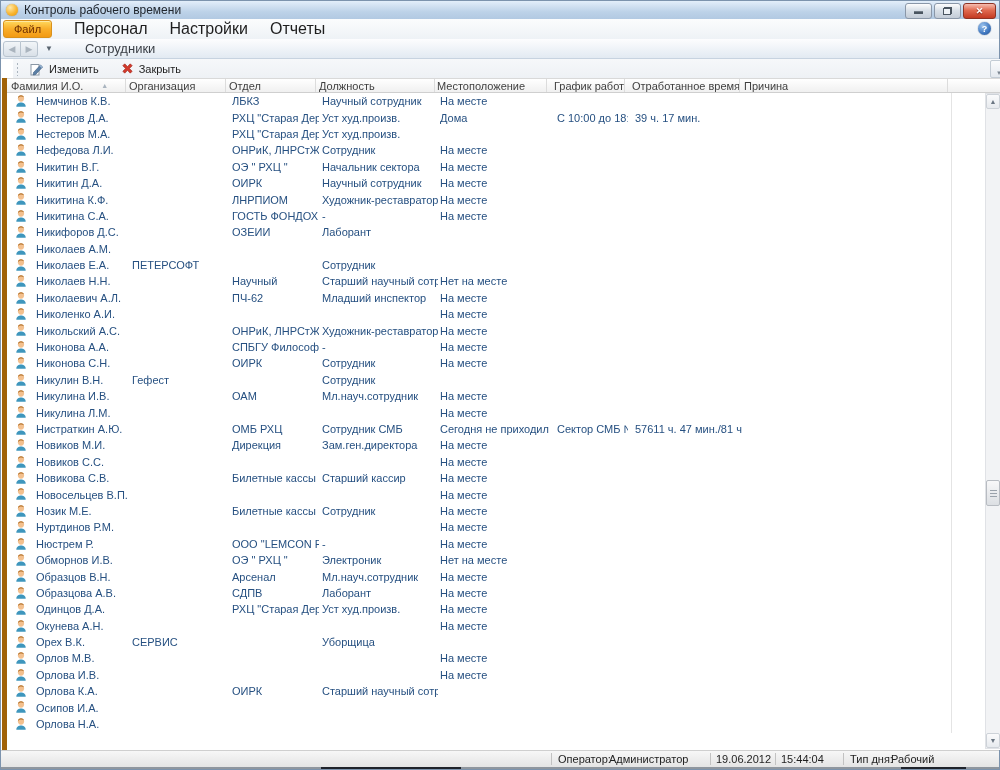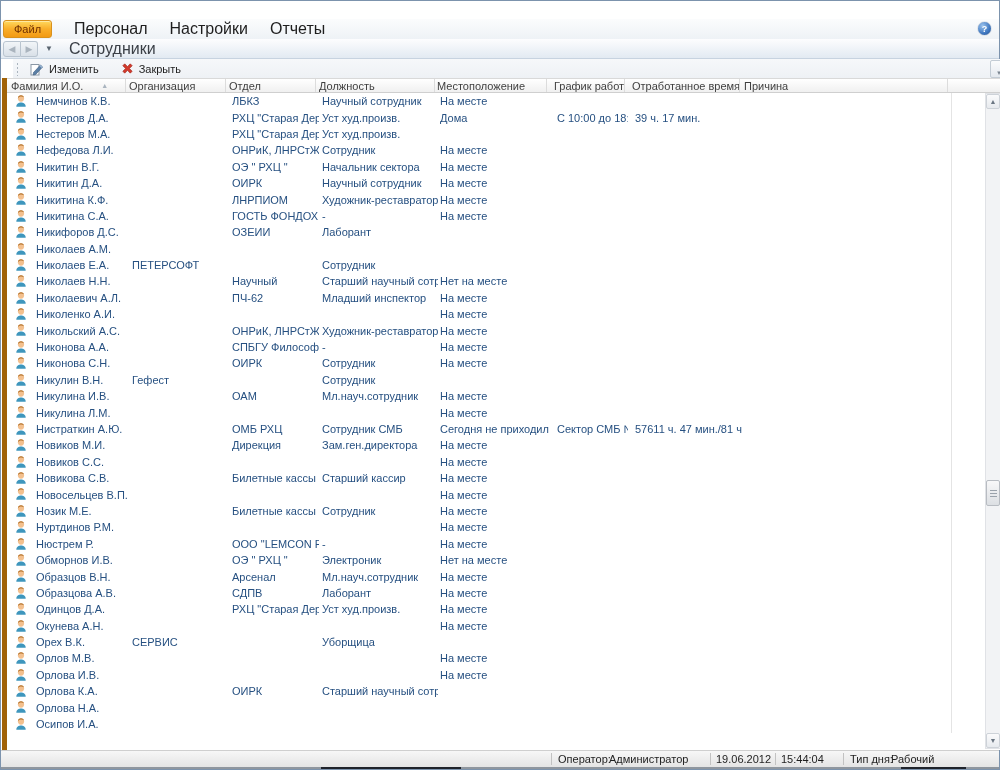--- a/index.html
+++ b/index.html
@@ -37,21 +37,21 @@
     display:flex;align-items:center;justify-content:center;box-shadow:0 0 1px #1d3f70;}
 
   
   .navstrip{position:absolute;left:0;top:38px;width:100%;height:19px;
     background:linear-gradient(#fdfdfe,#e2eaf2);border-bottom:1px solid #c7d3e0;display:flex;align-items:center;}
   .navbtn{width:16px;height:14px;margin-top:1px;border:1px solid #b9c4cf;display:flex;align-items:center;justify-content:center;
     background:linear-gradient(#f2f5f8,#d9e0e8);color:#aab4be;font-size:9px;}
   .navbtn.back{margin-left:2px;border-radius:3px 0 0 3px;}
   .navbtn.fwd{border-left:none;border-radius:0 3px 3px 0;}
   .nav-caret{margin-left:7px;font-size:8px;color:#5a6570;}
-  .tab-title{margin-left:16px;font-size:16px;color:#3a3f46;}
+  .tab-title{margin-left:32px;font-size:13px;color:#3a3f46;}
 
   
   .toolbar{position:absolute;left:12px;top:58px;width:100%;height:19px;
     background:linear-gradient(#f6f8fa,#eef1f5);border-bottom:1px solid #dbe1e8;display:flex;align-items:center;}
   .grip{width:3px;height:14px;margin-left:3px;
     background-image:radial-gradient(circle,#aab4be 35%,transparent 40%);background-size:3px 4px;}
   .tool-item{display:flex;align-items:center;gap:5px;margin-left:7px;padding:1px 4px;font-size:11px;color:#1e1e1e;}
   .tool-item svg{display:block;}
   .overflow-btn{position:absolute;right:3px;top:1px;width:16px;height:16px;border:1px solid #c3ccd5;border-radius:2px;
     background:linear-gradient(#fbfcfd,#e4e9ef);color:#7b8691;font-size:7px;display:flex;align-items:flex-end;justify-content:center;}
@@ -104,20 +104,34 @@
 
   
   .bottom-strip{position:absolute;left:0;top:766px;width:100%;height:2px;background:#8f969e;}
   .bottom-strip .seg{position:absolute;top:0;height:2px;background:#1f232b;}
 </style>
 </head>
 <body>
 
 <div id="window">
 
+  <div class="titlebar">
+    <div class="app-icon"></div>
+    <div class="title-text">Контроль рабочего времени</div>
+    <div class="winbtns">
+      <div class="wbtn min">▬</div>
+      <div class="wbtn max">
+        <span class="restore-glyph">
+            <span></span>
+            <span></span>
+          </span>
+      </div>
+      <div class="wbtn close">✕</div>
+    </div>
+  </div>
 
   <div class="menubar">
     <div class="file-btn">Файл</div>
     <div class="menu-item">Персонал</div>
     <div class="menu-item">Настройки</div>
     <div class="menu-item">Отчеты</div>
     <div class="help-btn">?</div>
   </div>
 
   <div class="navstrip">
@@ -792,38 +806,38 @@
           <div class="tcell c6"></div>
           <div class="tcell c7"></div>
         </div>
         <div class="trow">
           <div class="tcell c0">
             <span class="person-icon"><svg width="12" height="13" viewBox="0 0 12 13">
                 <path d="M1.3 12.8 C1.3 9.6 3.9 8.6 6 8.6 C8.1 8.6 10.7 9.6 10.7 12.8 Z" fill="#3e96bd"></path>
                 <circle cx="6" cy="4.6" r="3.1" fill="#f3c08e"></circle>
                 <path d="M2.9 4.4 C2.9 2.2 4.2 1.2 6 1.2 C7.8 1.2 9.1 2.2 9.1 4.4 C9.1 3 8.2 2.7 6.8 2.5 C5.1 2.3 3.5 2.8 2.9 4.4 Z" fill="#b06c22"></path>
               </svg></span>
+            <span>Осипов И.А.</span>
+          </div>
+          <div class="tcell c1"></div>
+          <div class="tcell c2"></div>
+          <div class="tcell c3"></div>
+          <div class="tcell c4"></div>
+          <div class="tcell c5"></div>
+          <div class="tcell c6"></div>
+          <div class="tcell c7"></div>
+        </div>
+        <div class="trow">
+          <div class="tcell c0">
+            <span class="person-icon"><svg width="12" height="13" viewBox="0 0 12 13">
+                <path d="M1.3 12.8 C1.3 9.6 3.9 8.6 6 8.6 C8.1 8.6 10.7 9.6 10.7 12.8 Z" fill="#3e96bd"></path>
+                <circle cx="6" cy="4.6" r="3.1" fill="#f3c08e"></circle>
+                <path d="M2.9 4.4 C2.9 2.2 4.2 1.2 6 1.2 C7.8 1.2 9.1 2.2 9.1 4.4 C9.1 3 8.2 2.7 6.8 2.5 C5.1 2.3 3.5 2.8 2.9 4.4 Z" fill="#b06c22"></path>
+              </svg></span>
             <span>Орлова Н.А.</span>
-          </div>
-          <div class="tcell c1"></div>
-          <div class="tcell c2"></div>
-          <div class="tcell c3"></div>
-          <div class="tcell c4"></div>
-          <div class="tcell c5"></div>
-          <div class="tcell c6"></div>
-          <div class="tcell c7"></div>
-        </div>
-        <div class="trow">
-          <div class="tcell c0">
-            <span class="person-icon"><svg width="12" height="13" viewBox="0 0 12 13">
-                <path d="M1.3 12.8 C1.3 9.6 3.9 8.6 6 8.6 C8.1 8.6 10.7 9.6 10.7 12.8 Z" fill="#3e96bd"></path>
-                <circle cx="6" cy="4.6" r="3.1" fill="#f3c08e"></circle>
-                <path d="M2.9 4.4 C2.9 2.2 4.2 1.2 6 1.2 C7.8 1.2 9.1 2.2 9.1 4.4 C9.1 3 8.2 2.7 6.8 2.5 C5.1 2.3 3.5 2.8 2.9 4.4 Z" fill="#b06c22"></path>
-              </svg></span>
-            <span>Осипов И.А.</span>
           </div>
           <div class="tcell c1"></div>
           <div class="tcell c2"></div>
           <div class="tcell c3"></div>
           <div class="tcell c4"></div>
           <div class="tcell c5"></div>
           <div class="tcell c6"></div>
           <div class="tcell c7"></div>
         </div>
         <div class="trow">

